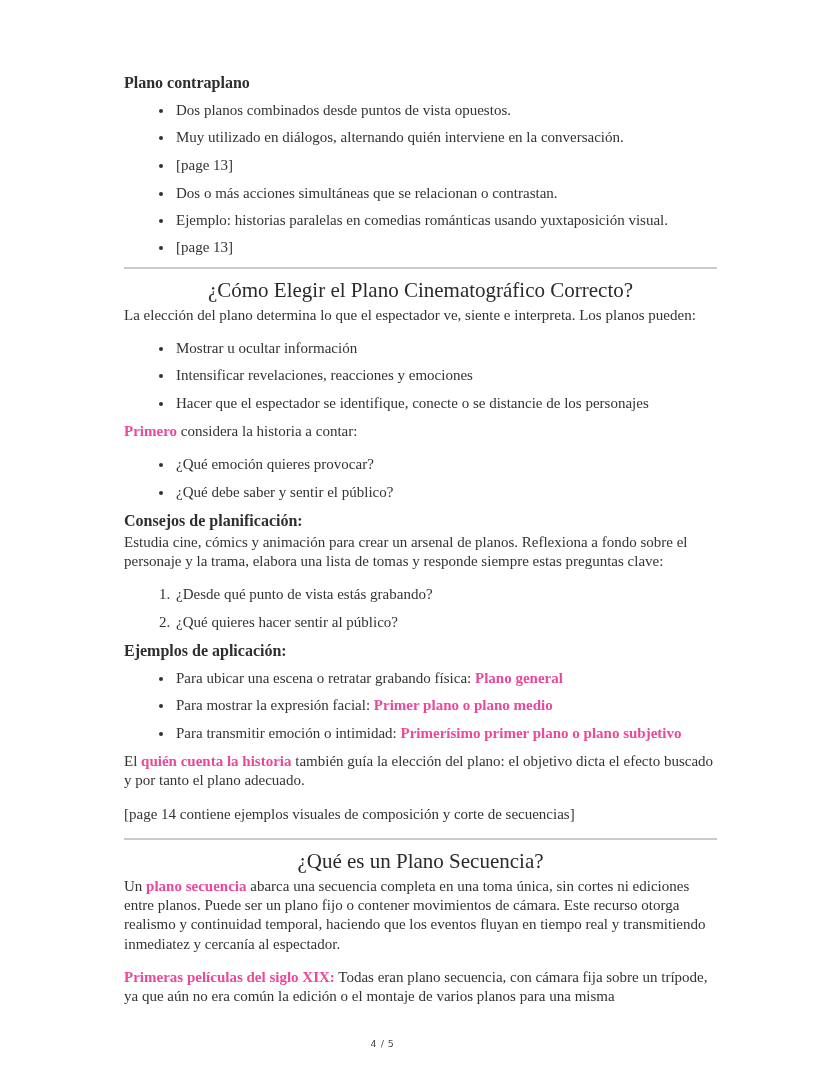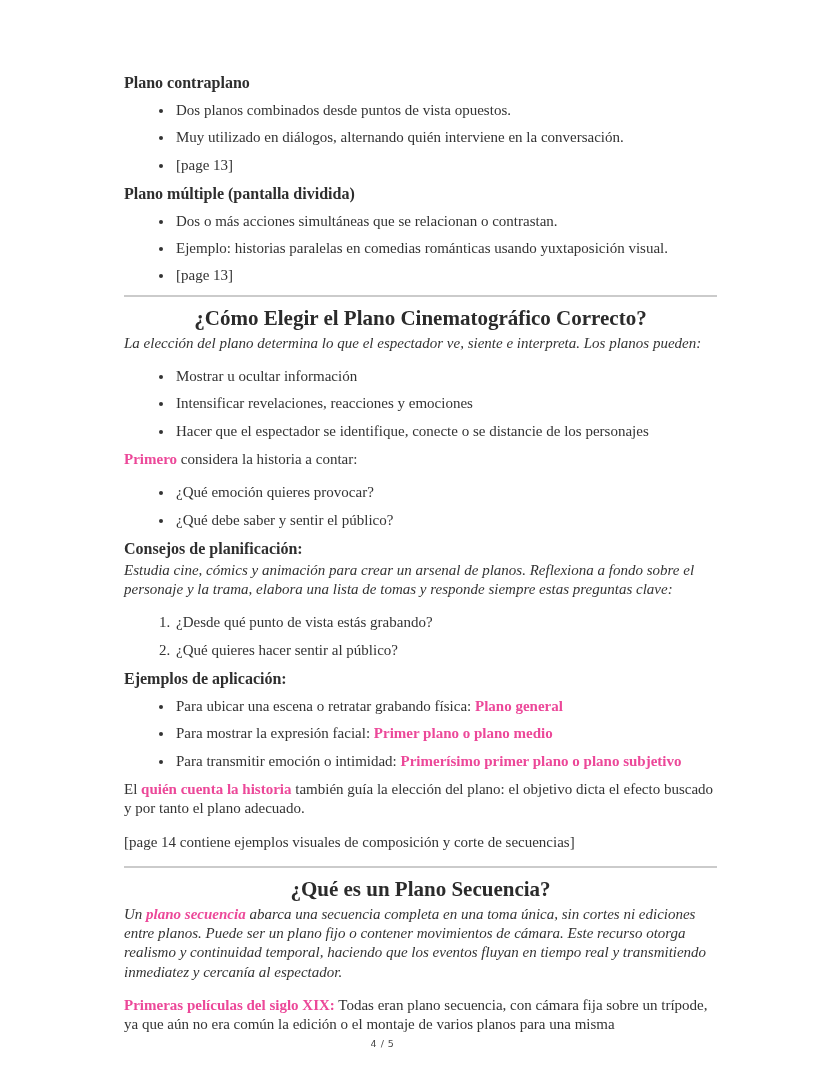--- a/index.html
+++ b/index.html
@@ -25,33 +25,32 @@
   h3 {
     font-size: 16px;
     line-height: 20px;
     font-weight: bold;
     color: #2e2e2e;
     margin: 0 0 2px 0;
   }
   h2 {
     font-size: 21px;
     line-height: 27px;
-    font-weight: bold;
+    font-weight: normal;
     color: #2b2b2b;
     text-align: center;
     margin: 0 0 2px 0;
   }
   p {
     font-size: 15px;
     line-height: 19.3px;
     margin: 0 0 14px 0;
   }
   p.attached {
     margin-top: 0;
-    font-style: italic;
   }
   ul, ol {
     font-size: 15px;
     line-height: 19.3px;
     margin: 4px 0 9px 0;
     padding-left: 42px;
   }
   li { margin: 8px; padding-left: 2px; }
   ul li::marker { font-size: 13px; }
   hr.divider {
@@ -78,21 +77,20 @@
 
 <div class="page-content">
 
   <h3>Plano contraplano</h3>
   <ul>
     <li>Dos planos combinados desde puntos de vista opuestos.</li>
     <li>Muy utilizado en diálogos, alternando quién interviene en la conversación.</li>
     <li>[page 13]</li>
   </ul>
 
-  <h3>Plano múltiple (pantalla dividida)</h3>
   <ul>
     <li>Dos o más acciones simultáneas que se relacionan o contrastan.</li>
     <li>Ejemplo: historias paralelas en comedias románticas usando yuxtaposición visual.</li>
     <li>[page 13]</li>
   </ul>
 
   <hr class="divider">
 
   <h2>¿Cómo Elegir el Plano Cinematográfico Correcto?</h2>
   <p class="attached">La elección del plano determina lo que el espectador ve, siente e interpreta. Los planos pueden:</p>

